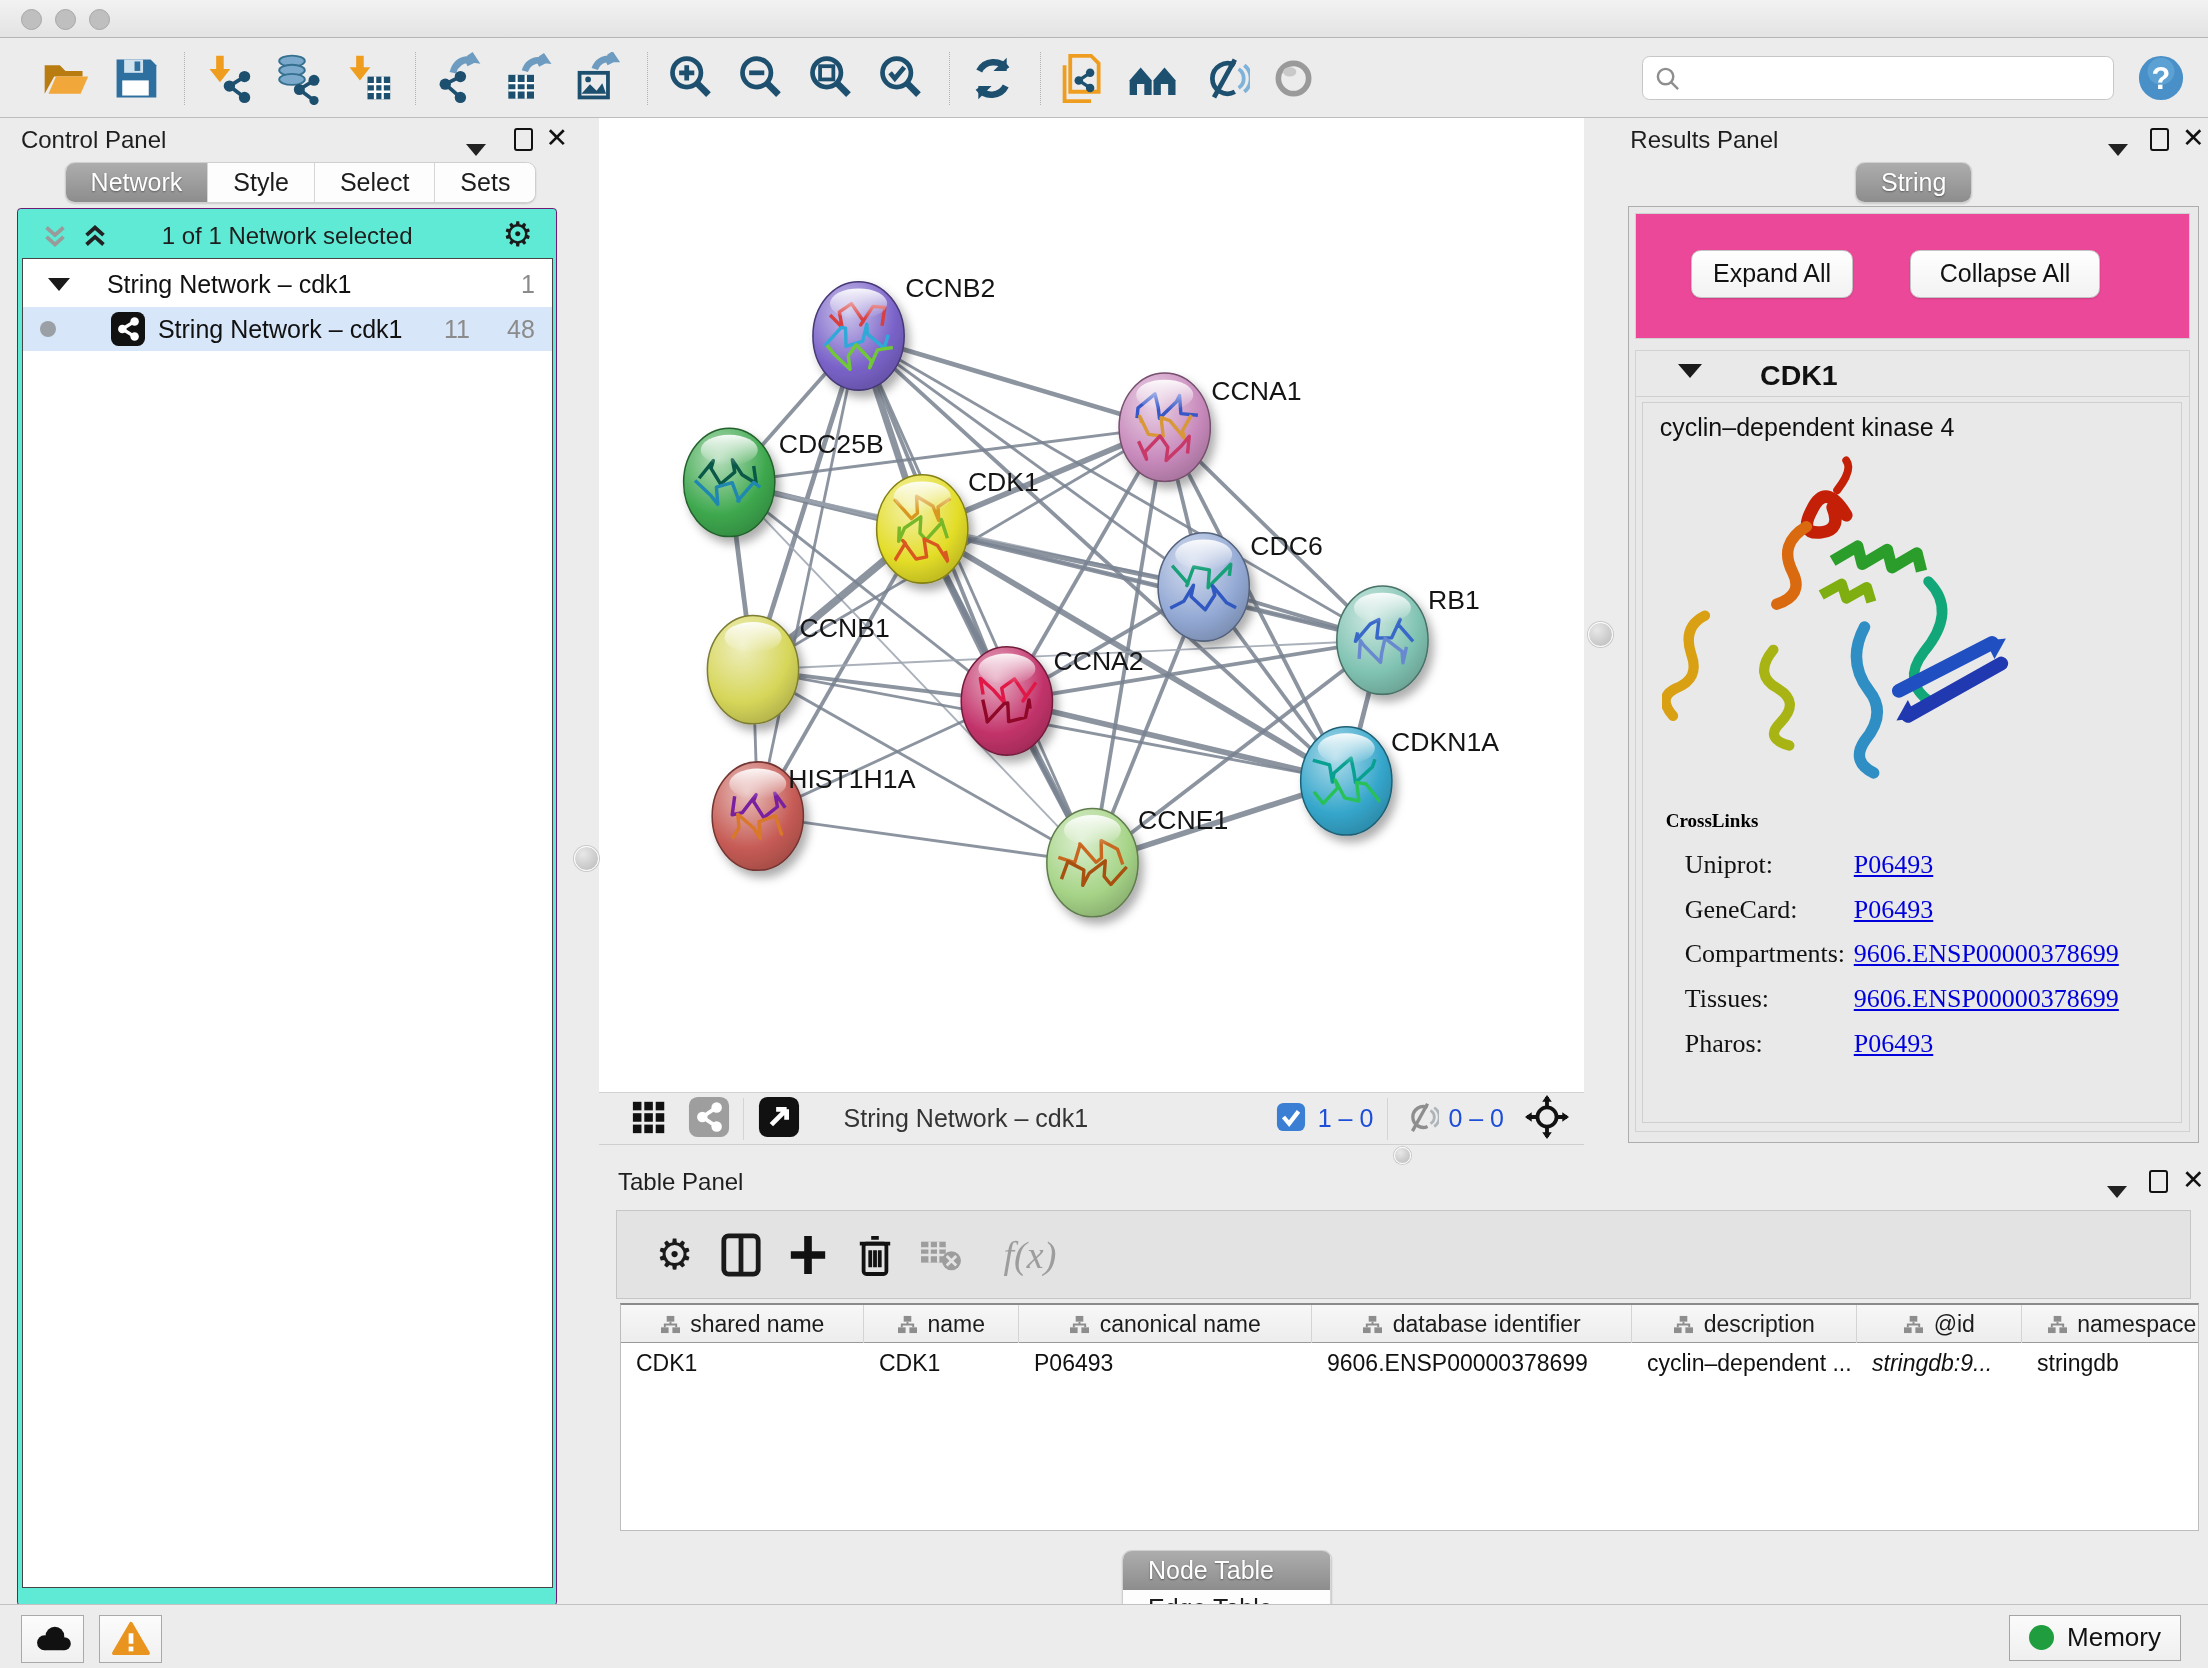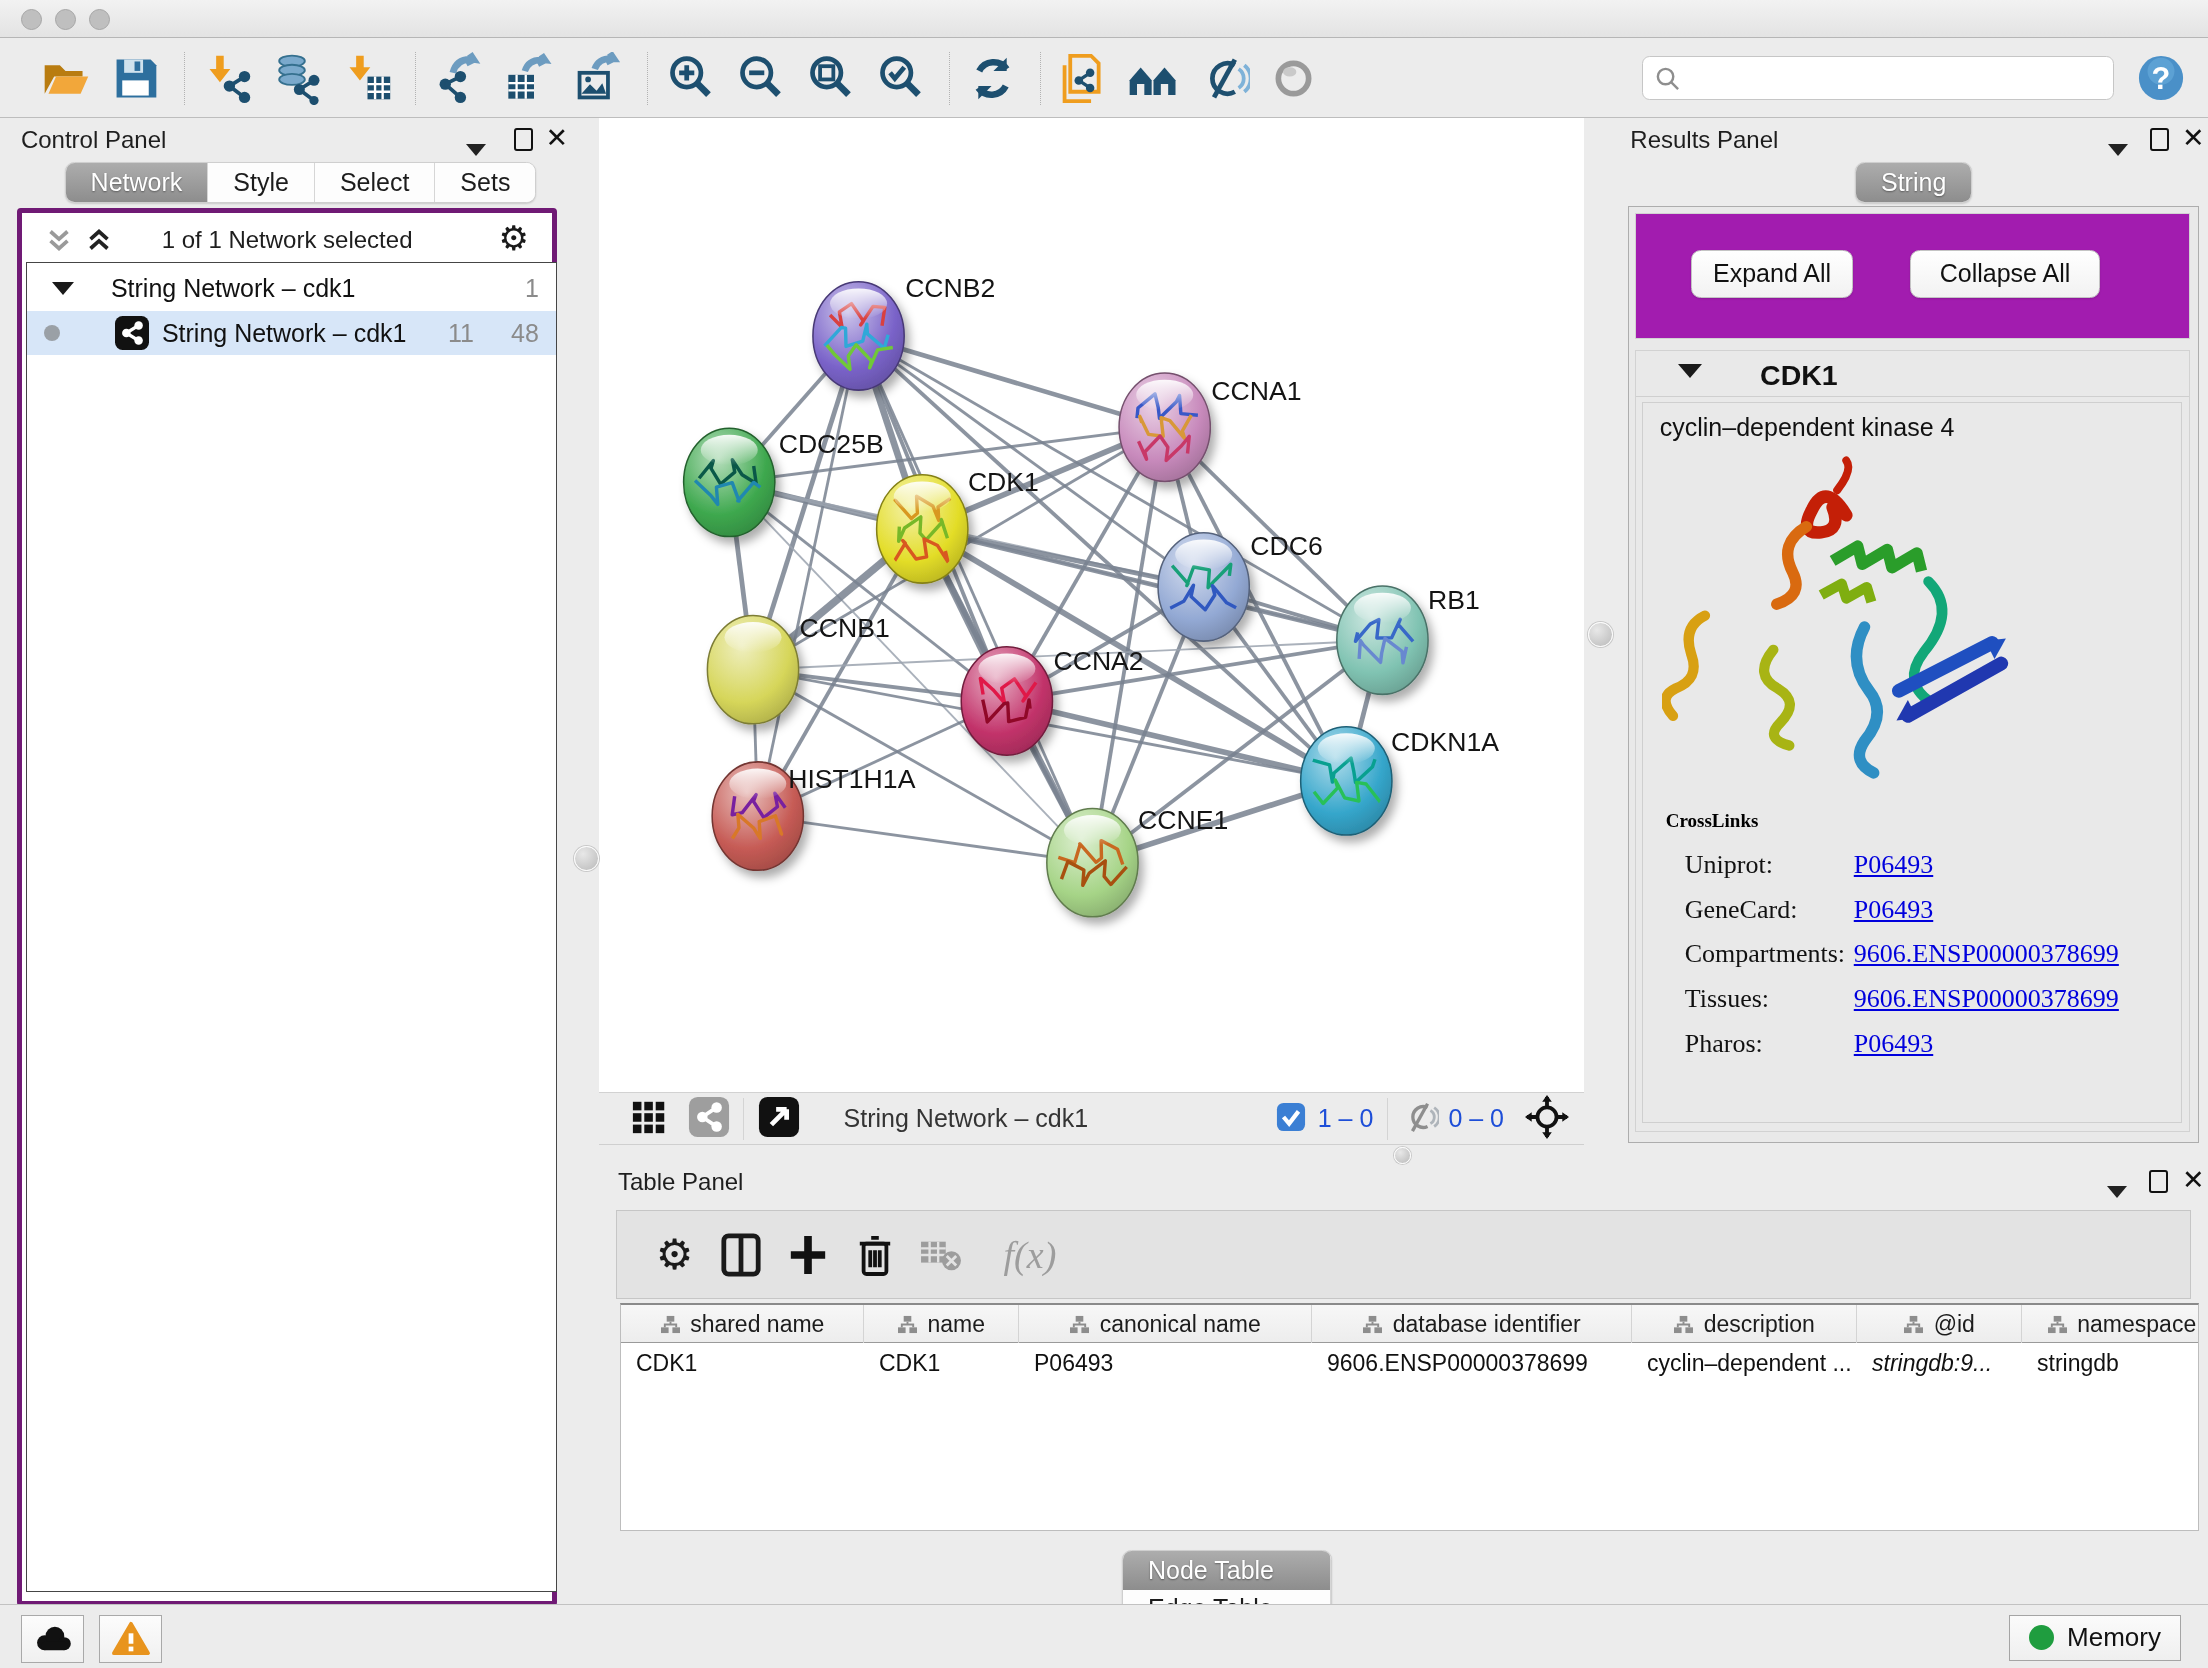--- a/index.html
+++ b/index.html
@@ -39,21 +39,21 @@
   .seg { display:inline-flex; background:#fff; border:1px solid #cfcfcf; border-radius:9.5px; overflow:hidden;
     box-shadow:0 1px 1.9px rgba(0,0,0,.15); }
   .seg .tab { font-size:25px; padding:4.8px 25px; border-right:1px solid #d6d6d6; color:#1c1c1c; background:#fdfdfd; }
   .seg .tab:last-child { border-right:none; }
   .seg .tab.sel { background:linear-gradient(#adadad,#8d8d8d); color:#fff; text-shadow:0 1px 1.9px rgba(0,0,0,.4); }
 
   
   .control-panel { position:absolute; left:7.6px; top:120px; width:559px; height:1482px; }
   .cp-tabs { position:absolute; left:57px; top:42px; }
   .cp-box { position:absolute; left:9.5px; top:88px; width:540px; height:1398px;
-    background:#ffffff; border:5px solid #701a75; border-radius:3.8px;padding-left:29px; }
+    background:#5eead4; border:1px solid #701a75; border-radius:3.8px;padding-left:29px; }
   .cp-controls { position:absolute; left:0; top:7.6px; width:100%; height:38px; }
   .cp-sel-text { position:absolute; left:0; top:5.7px; width:100%; text-align:center; font-size:24px; color:#1e1e1e; }
   .gear { font-size:34px; color:#1a1a1a; line-height:1; }
   .cp-list { position:absolute; left:3.8px; top:49px; width:531px; height:1330px; background:#fff; border:1.9px solid #454545; }
   .tree-row { position:absolute; left:0; width:100%; height:44px; font-size:25px; }
   .tree-row .lbl { position:absolute; top:7.6px; color:#111; }
   .tree-row .num { position:absolute; top:7.6px; color:#8b8b8b; }
   .row-sel { background:#d7e6f8; }
   .share-badge { position:absolute; width:34px; height:34px; background:#111; border-radius:7.6px; top:4.8px; }
 
@@ -69,21 +69,21 @@
   .splitter-dot { position:absolute; width:25px; height:25px; border-radius:50%;
     background:radial-gradient(circle at 35% 30%, #e8e8e8, #b9b9b9); border:1px solid #ffffff;
     box-shadow:0 0 0 1px #c9c9c9; }
 
   
   .results-panel { position:absolute; left:1617px; top:120px; width:592px; height:1036px; }
   .rp-tab { position:absolute; left:238px; top:42px; }
   .rp-box { position:absolute; left:11.4px; top:86px; width:571px; height:937px;
     background:#e9e9e9; border:1px solid #adadad; }
   .rp-buttons { position:absolute; left:5.7px; top:5.7px; width:555px; height:126px;
-    border:1.9px solid #d2d2d2; background:#a21caf;text-align:right; }
+    border:1.9px solid #d2d2d2; background:#ec4899;text-align:right; }
   .rp-btn { position:absolute; top:36px; height:48px; background:linear-gradient(#ffffff,#f2f2f2);
     border:1px solid #c4c4c4; border-radius:9.5px; font-size:25px; color:#111;
     display:flex; align-items:center; justify-content:center; box-shadow:0 1px 1.9px rgba(0,0,0,.15); }
   .cdk-box { position:absolute; left:5.7px; top:143px; width:555px; height:782px; border:1.9px solid #d2d2d2; }
   .cdk-head { position:absolute; left:0; top:0; width:100%; height:46px; border-bottom:1px solid #cfcfcf; }
   .cdk-title { position:absolute; left:124px; top:7.6px; font-size:28.5px; font-weight:bold; color:#111; }
   .cdk-content { position:absolute; left:5.7px; top:51px; width:540px; height:721px; border:1px solid #cfcfcf; }
   .cdk-desc { position:absolute; left:17px; top:9.5px; font-size:25px; color:#111; }
   .xl-head { position:absolute; left:23px; font-size:19px; font-weight:bold; color:#000;
     font-family:"Liberation Serif","DejaVu Serif",serif; }

